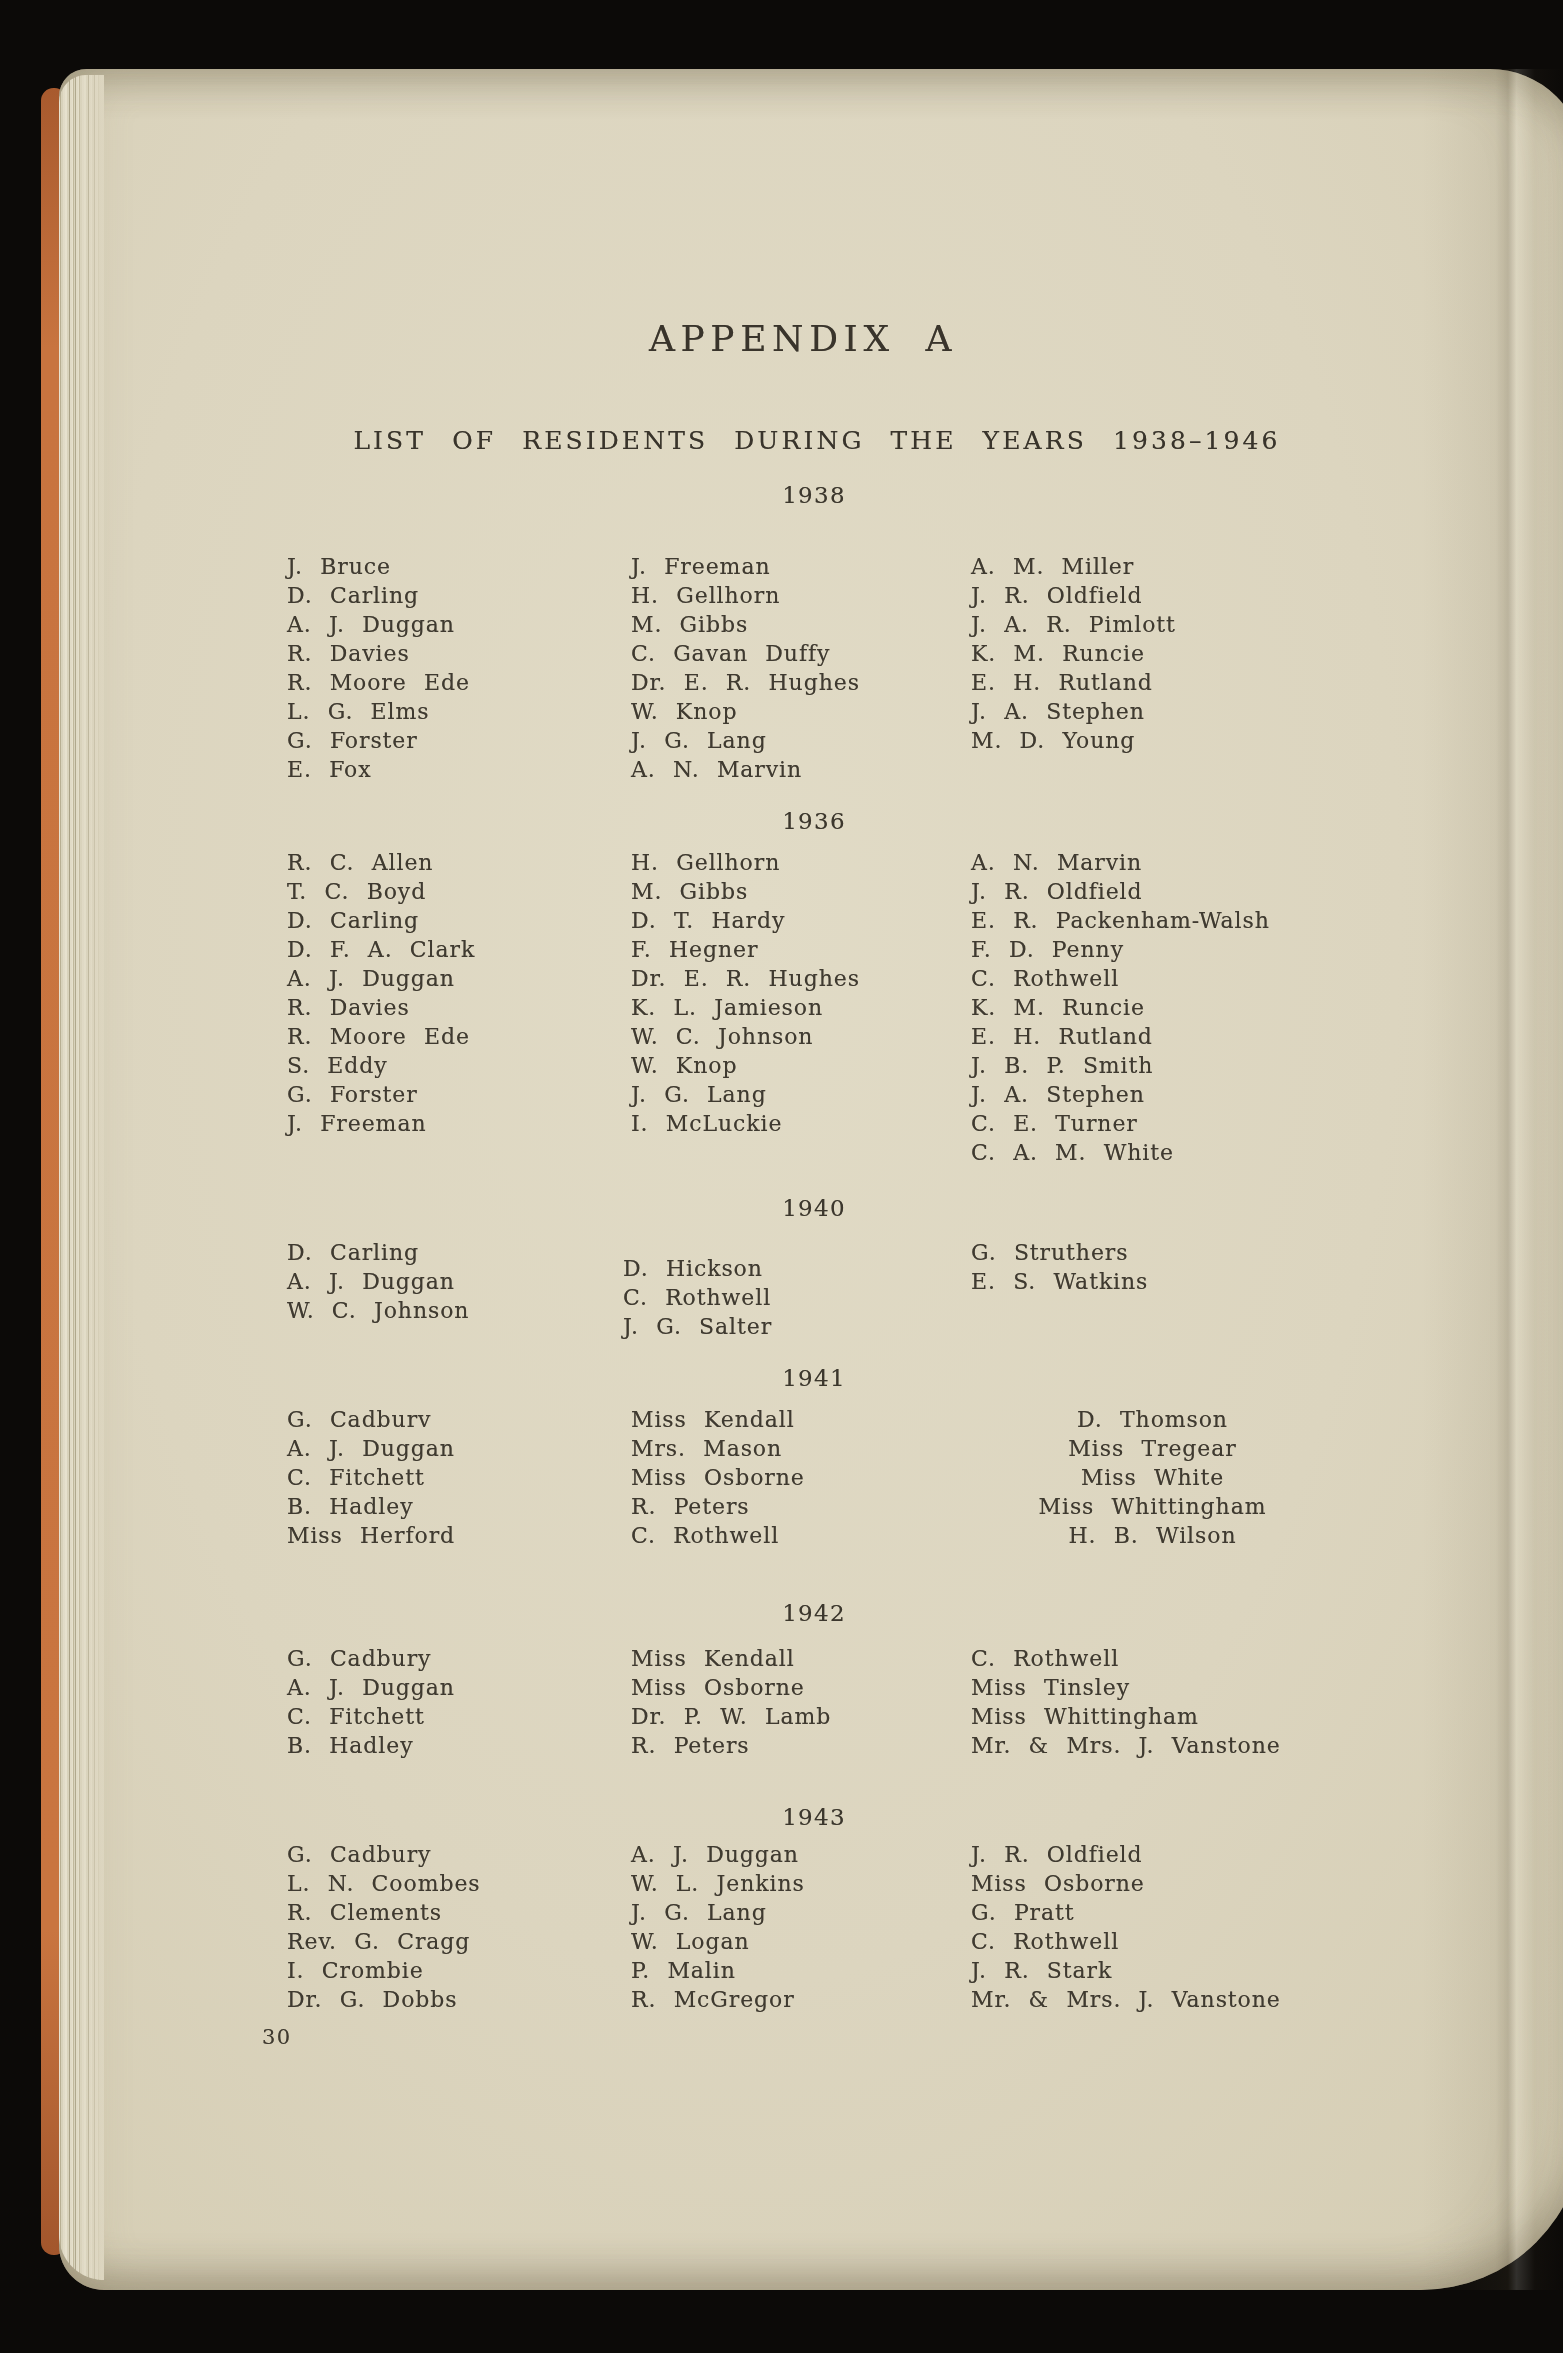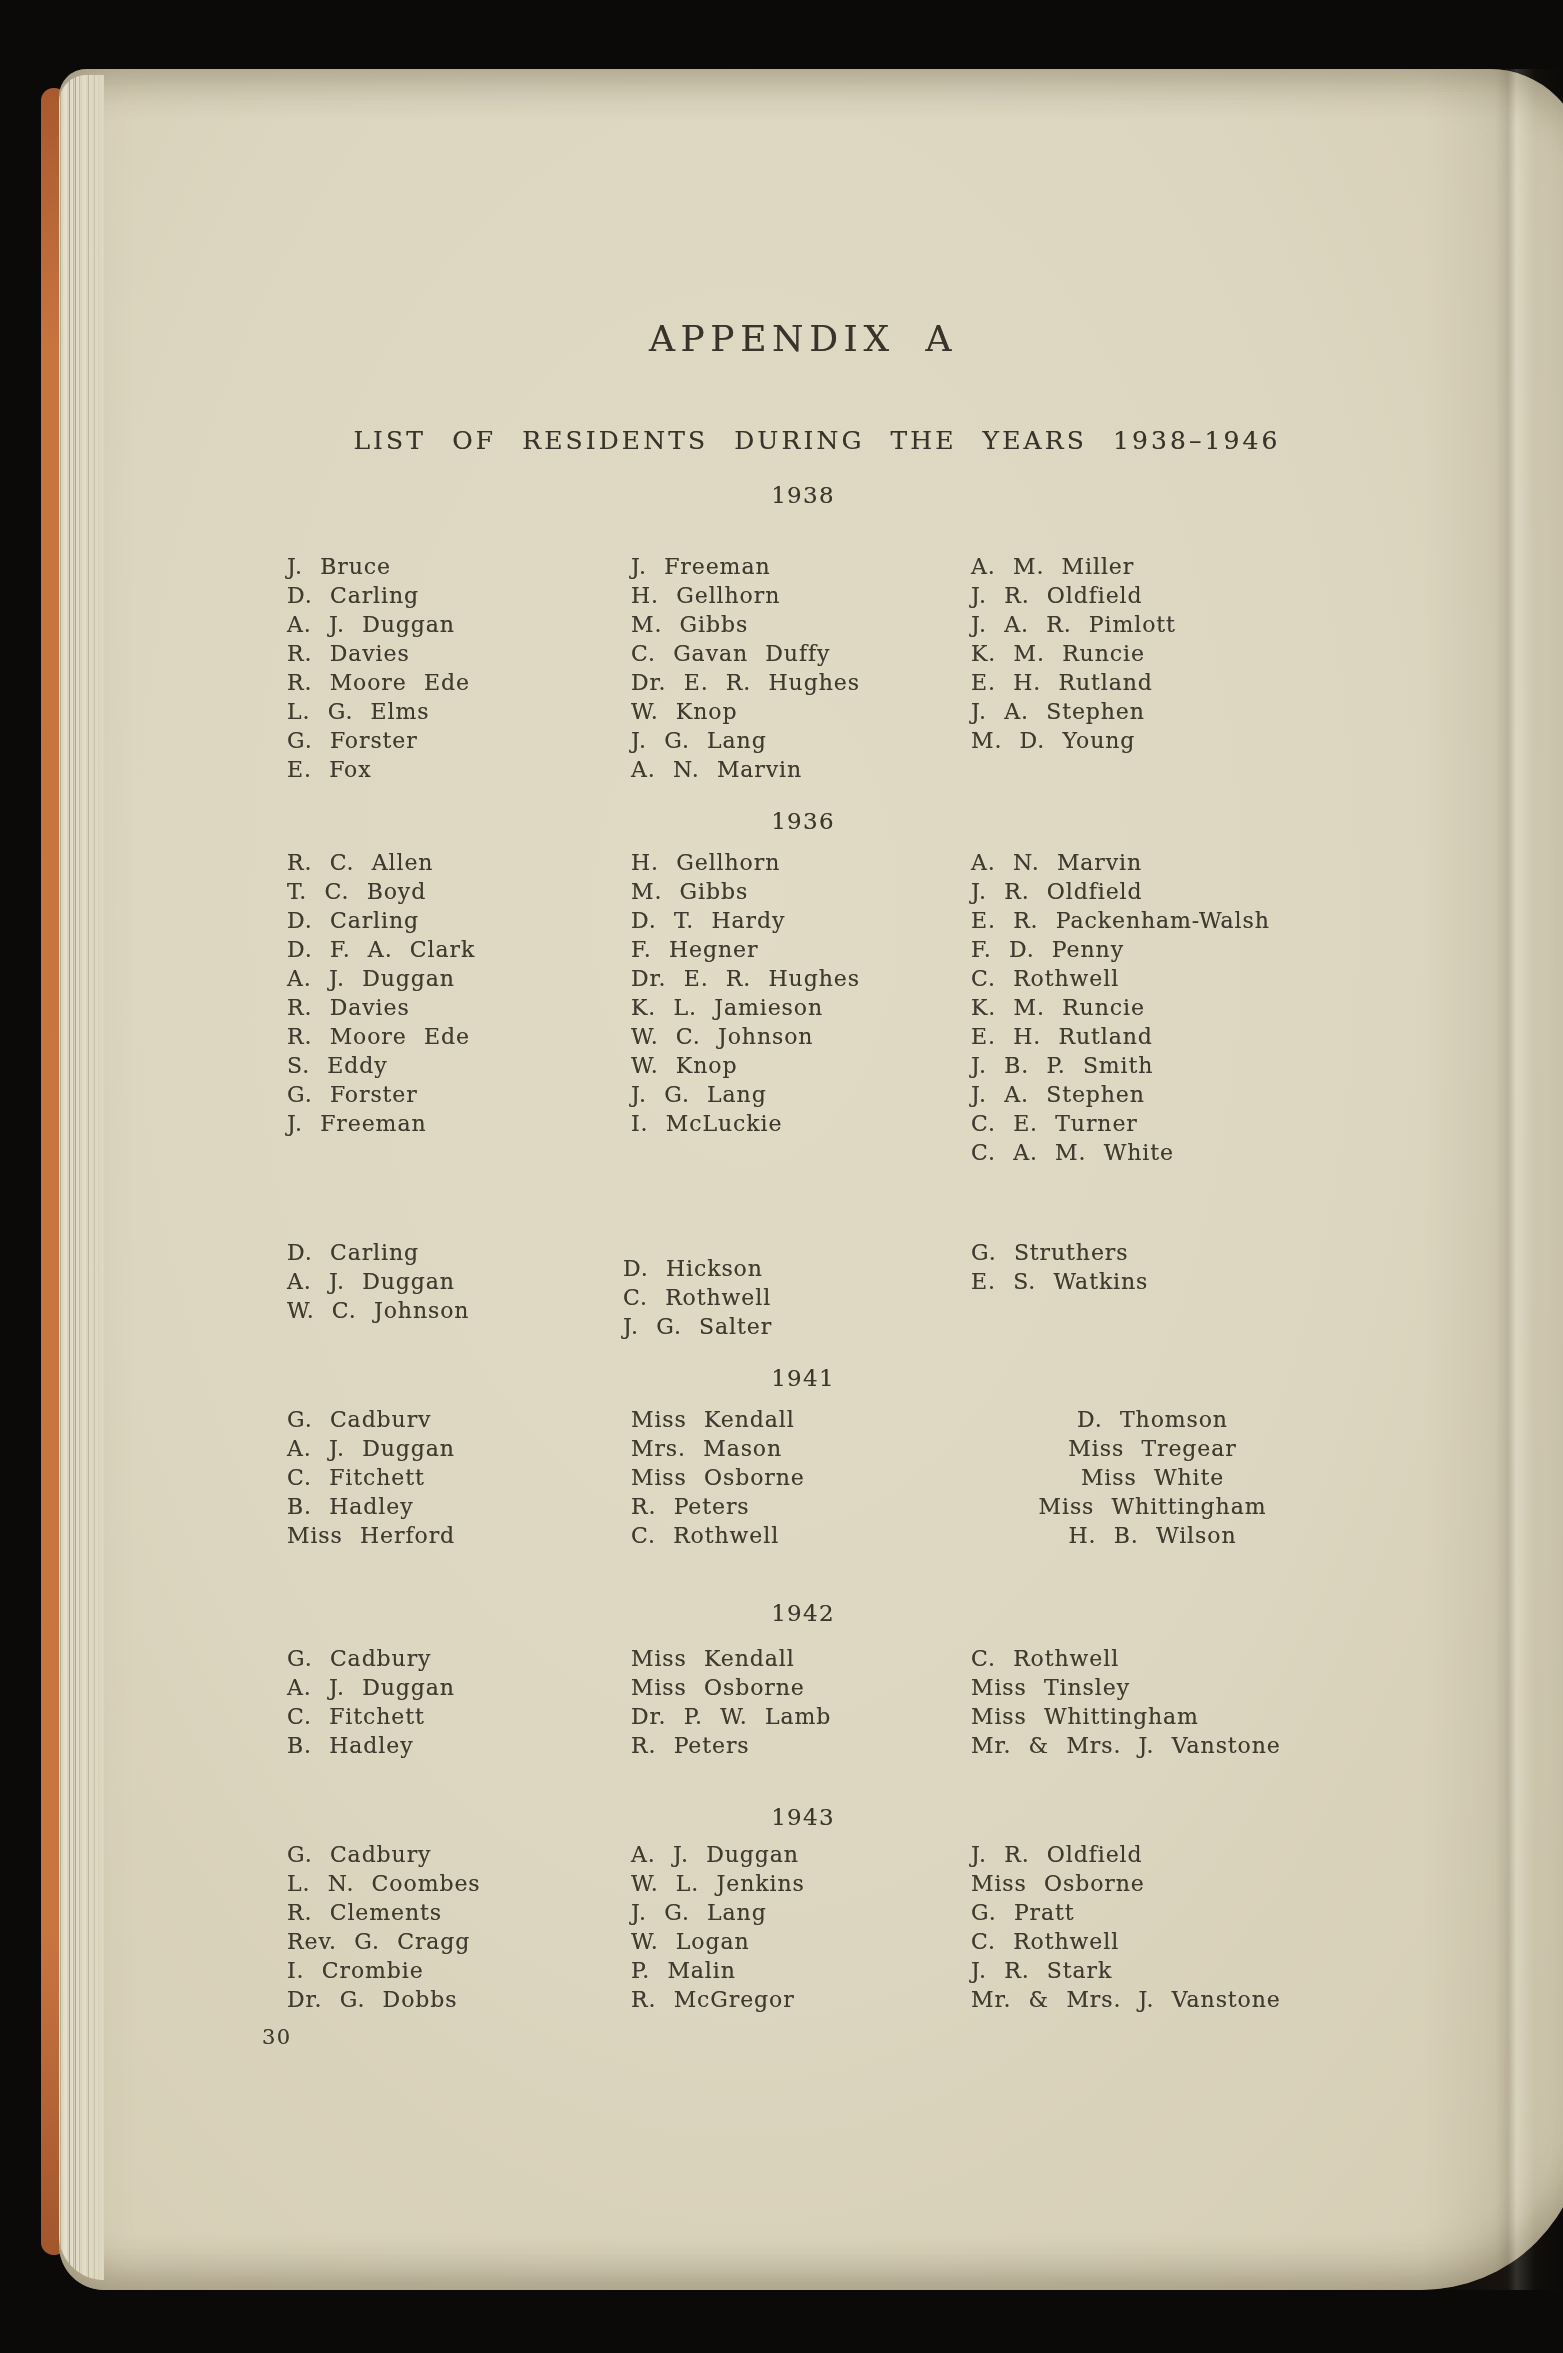--- a/index.html
+++ b/index.html
@@ -119,21 +119,21 @@
     font-size: 25px;
     font-weight: normal;
     letter-spacing: 3.1px;
     word-spacing: 15px;
     color: #39342b;
     text-shadow: 0 0 0.6px rgba(57, 52, 43, 0.55);
   }
 
   .year-heading {
     position: absolute;
-    left: 0;
+    left: 11px;
     width: 100%;
     text-align: center;
     font-size: 23px;
     letter-spacing: 1.3px;
     color: #3c372d;
     text-shadow: 0 0 0.6px rgba(60, 55, 45, 0.5);
   }
 
   .name-col {
     position: absolute;
@@ -238,20 +238,21 @@
         <div class="resident">E. R. Packenham-Walsh</div>
         <div class="resident">F. D. Penny</div>
         <div class="resident">C. Rothwell</div>
         <div class="resident">K. M. Runcie</div>
         <div class="resident">E. H. Rutland</div>
         <div class="resident">J. B. P. Smith</div>
         <div class="resident">J. A. Stephen</div>
         <div class="resident">C. E. Turner</div>
         <div class="resident">C. A. M. White</div>
       </div>
+      <div class="year-heading" style="top: 1126px;">1940</div>
       <div class="name-col" style="top: 1169px; left: 25px;">
         <div class="resident">D. Carling</div>
         <div class="resident">A. J. Duggan</div>
         <div class="resident">W. C. Johnson</div>
       </div>
       <div class="name-col" style="top: 1169px; left: 361px; margin-top: 16px;">
         <div class="resident">D. Hickson</div>
         <div class="resident">C. Rothwell</div>
         <div class="resident">J. G. Salter</div>
       </div>

